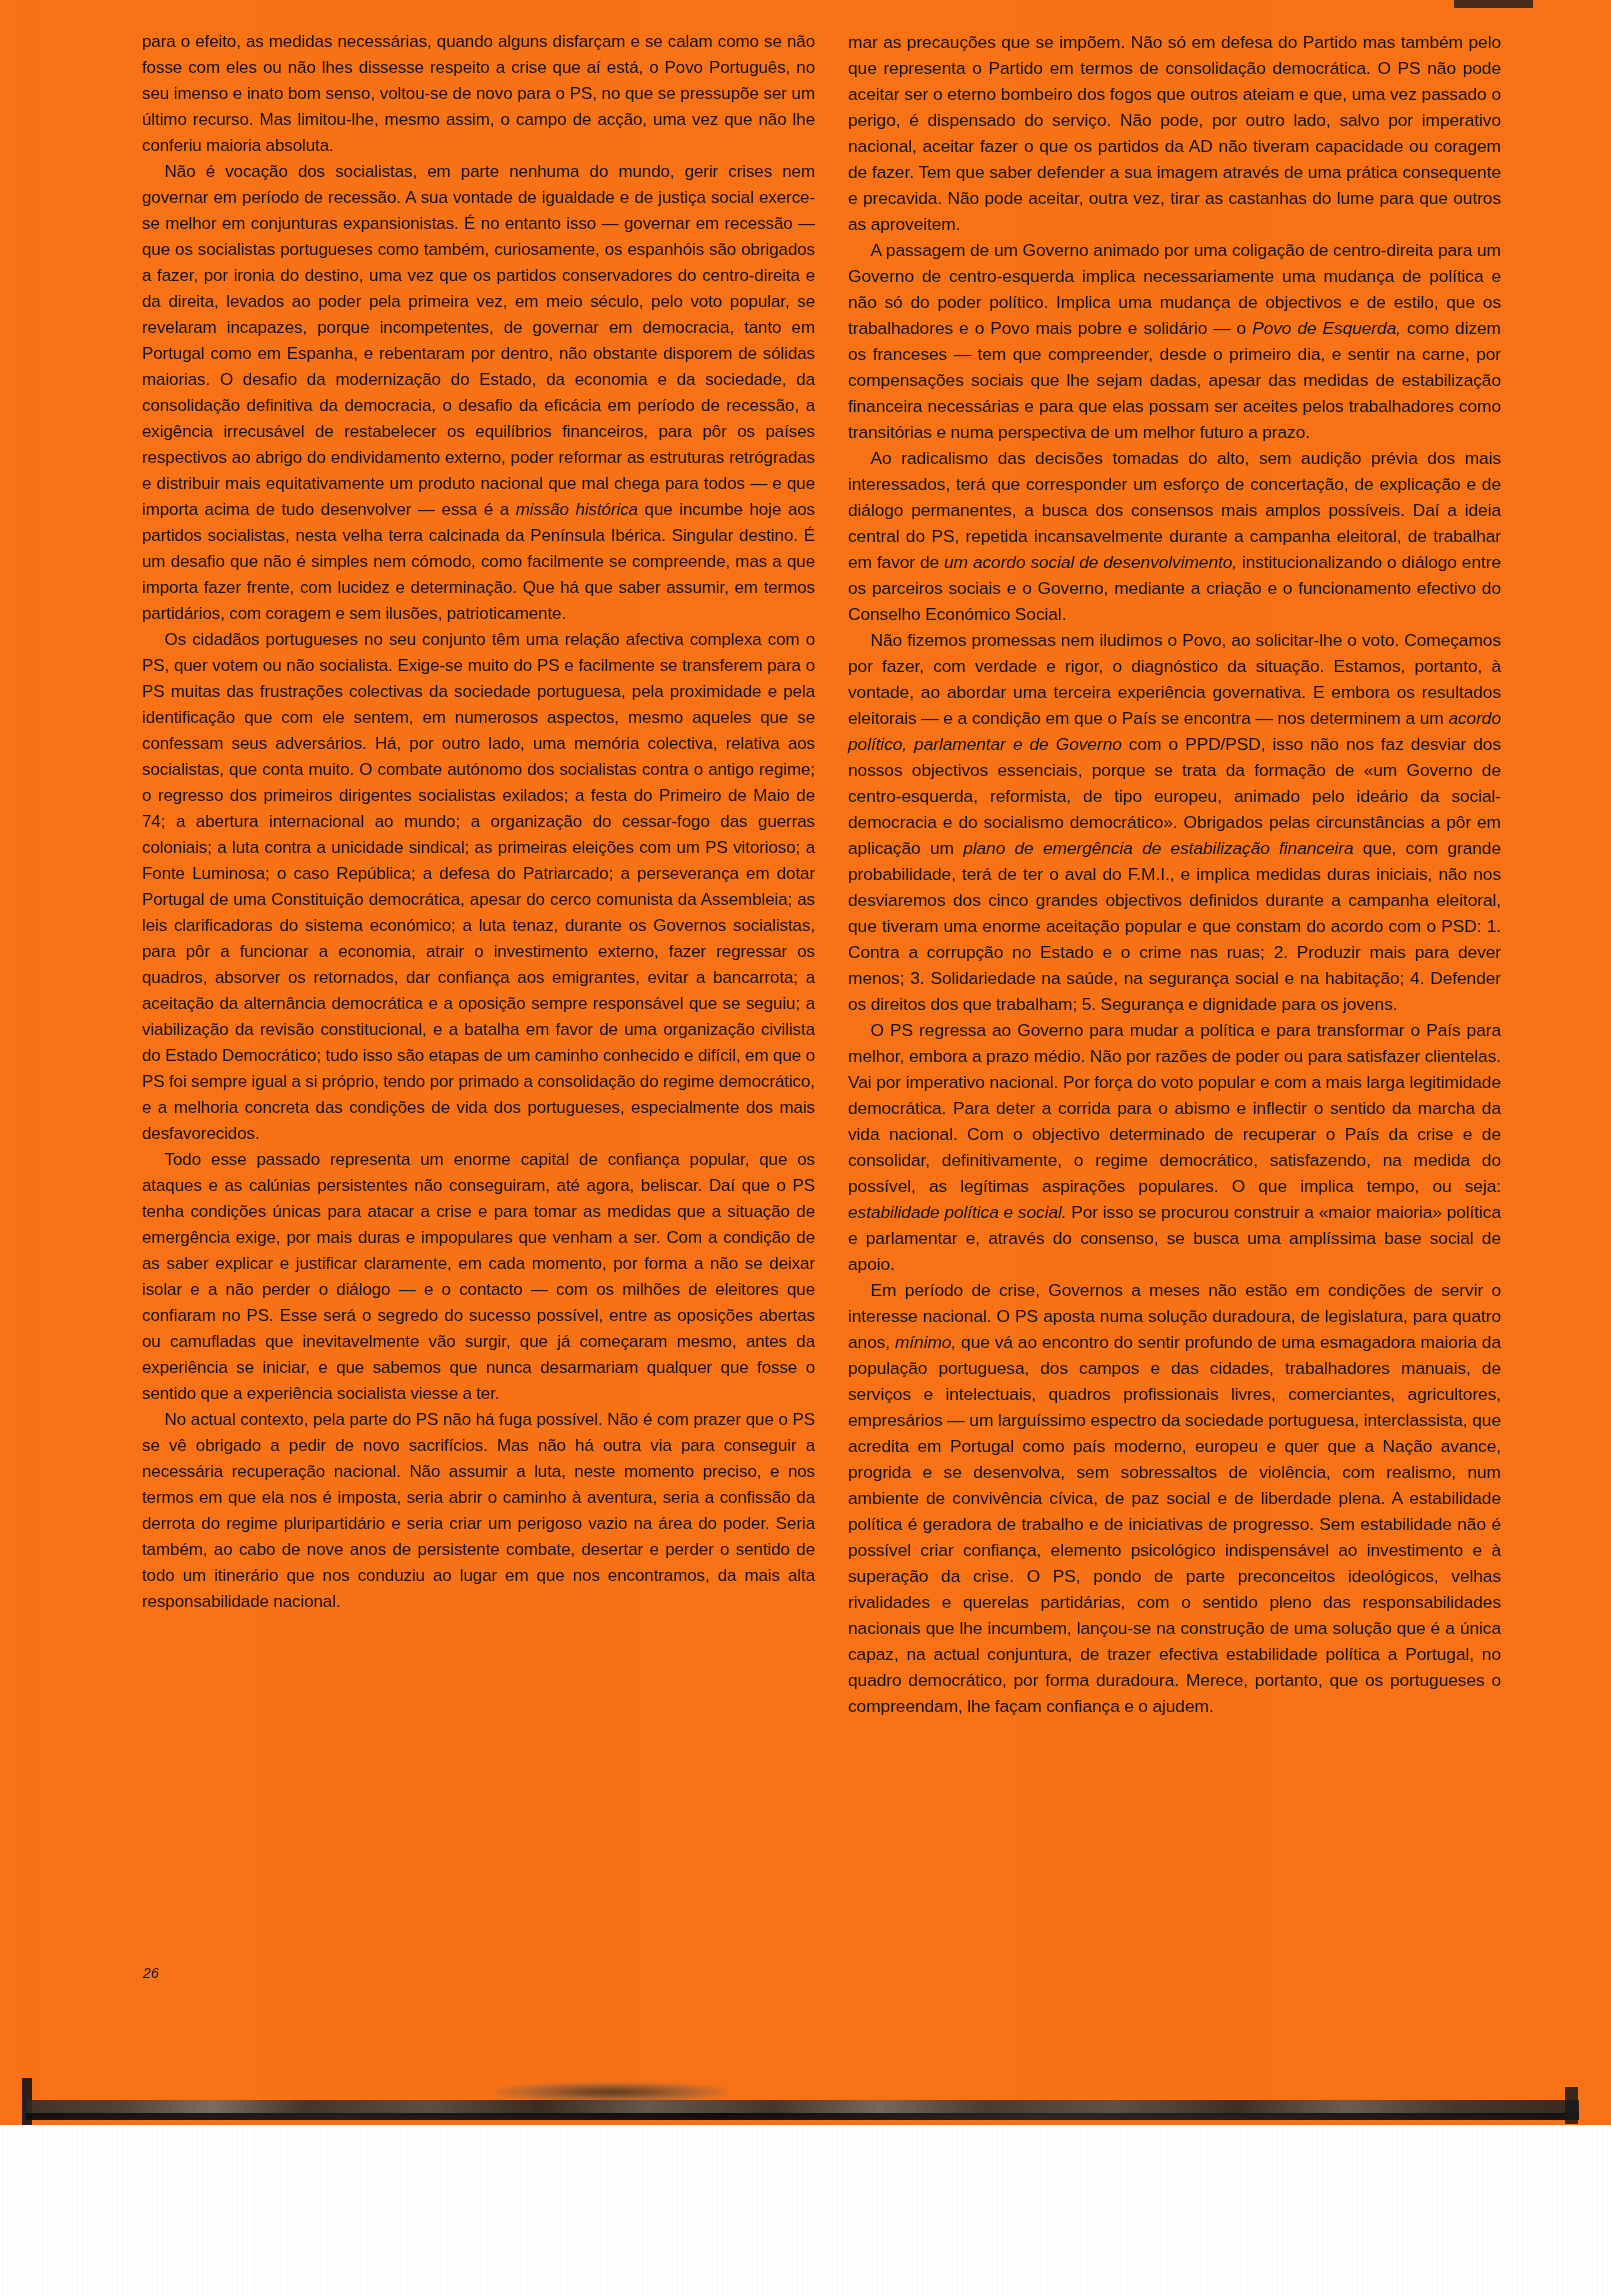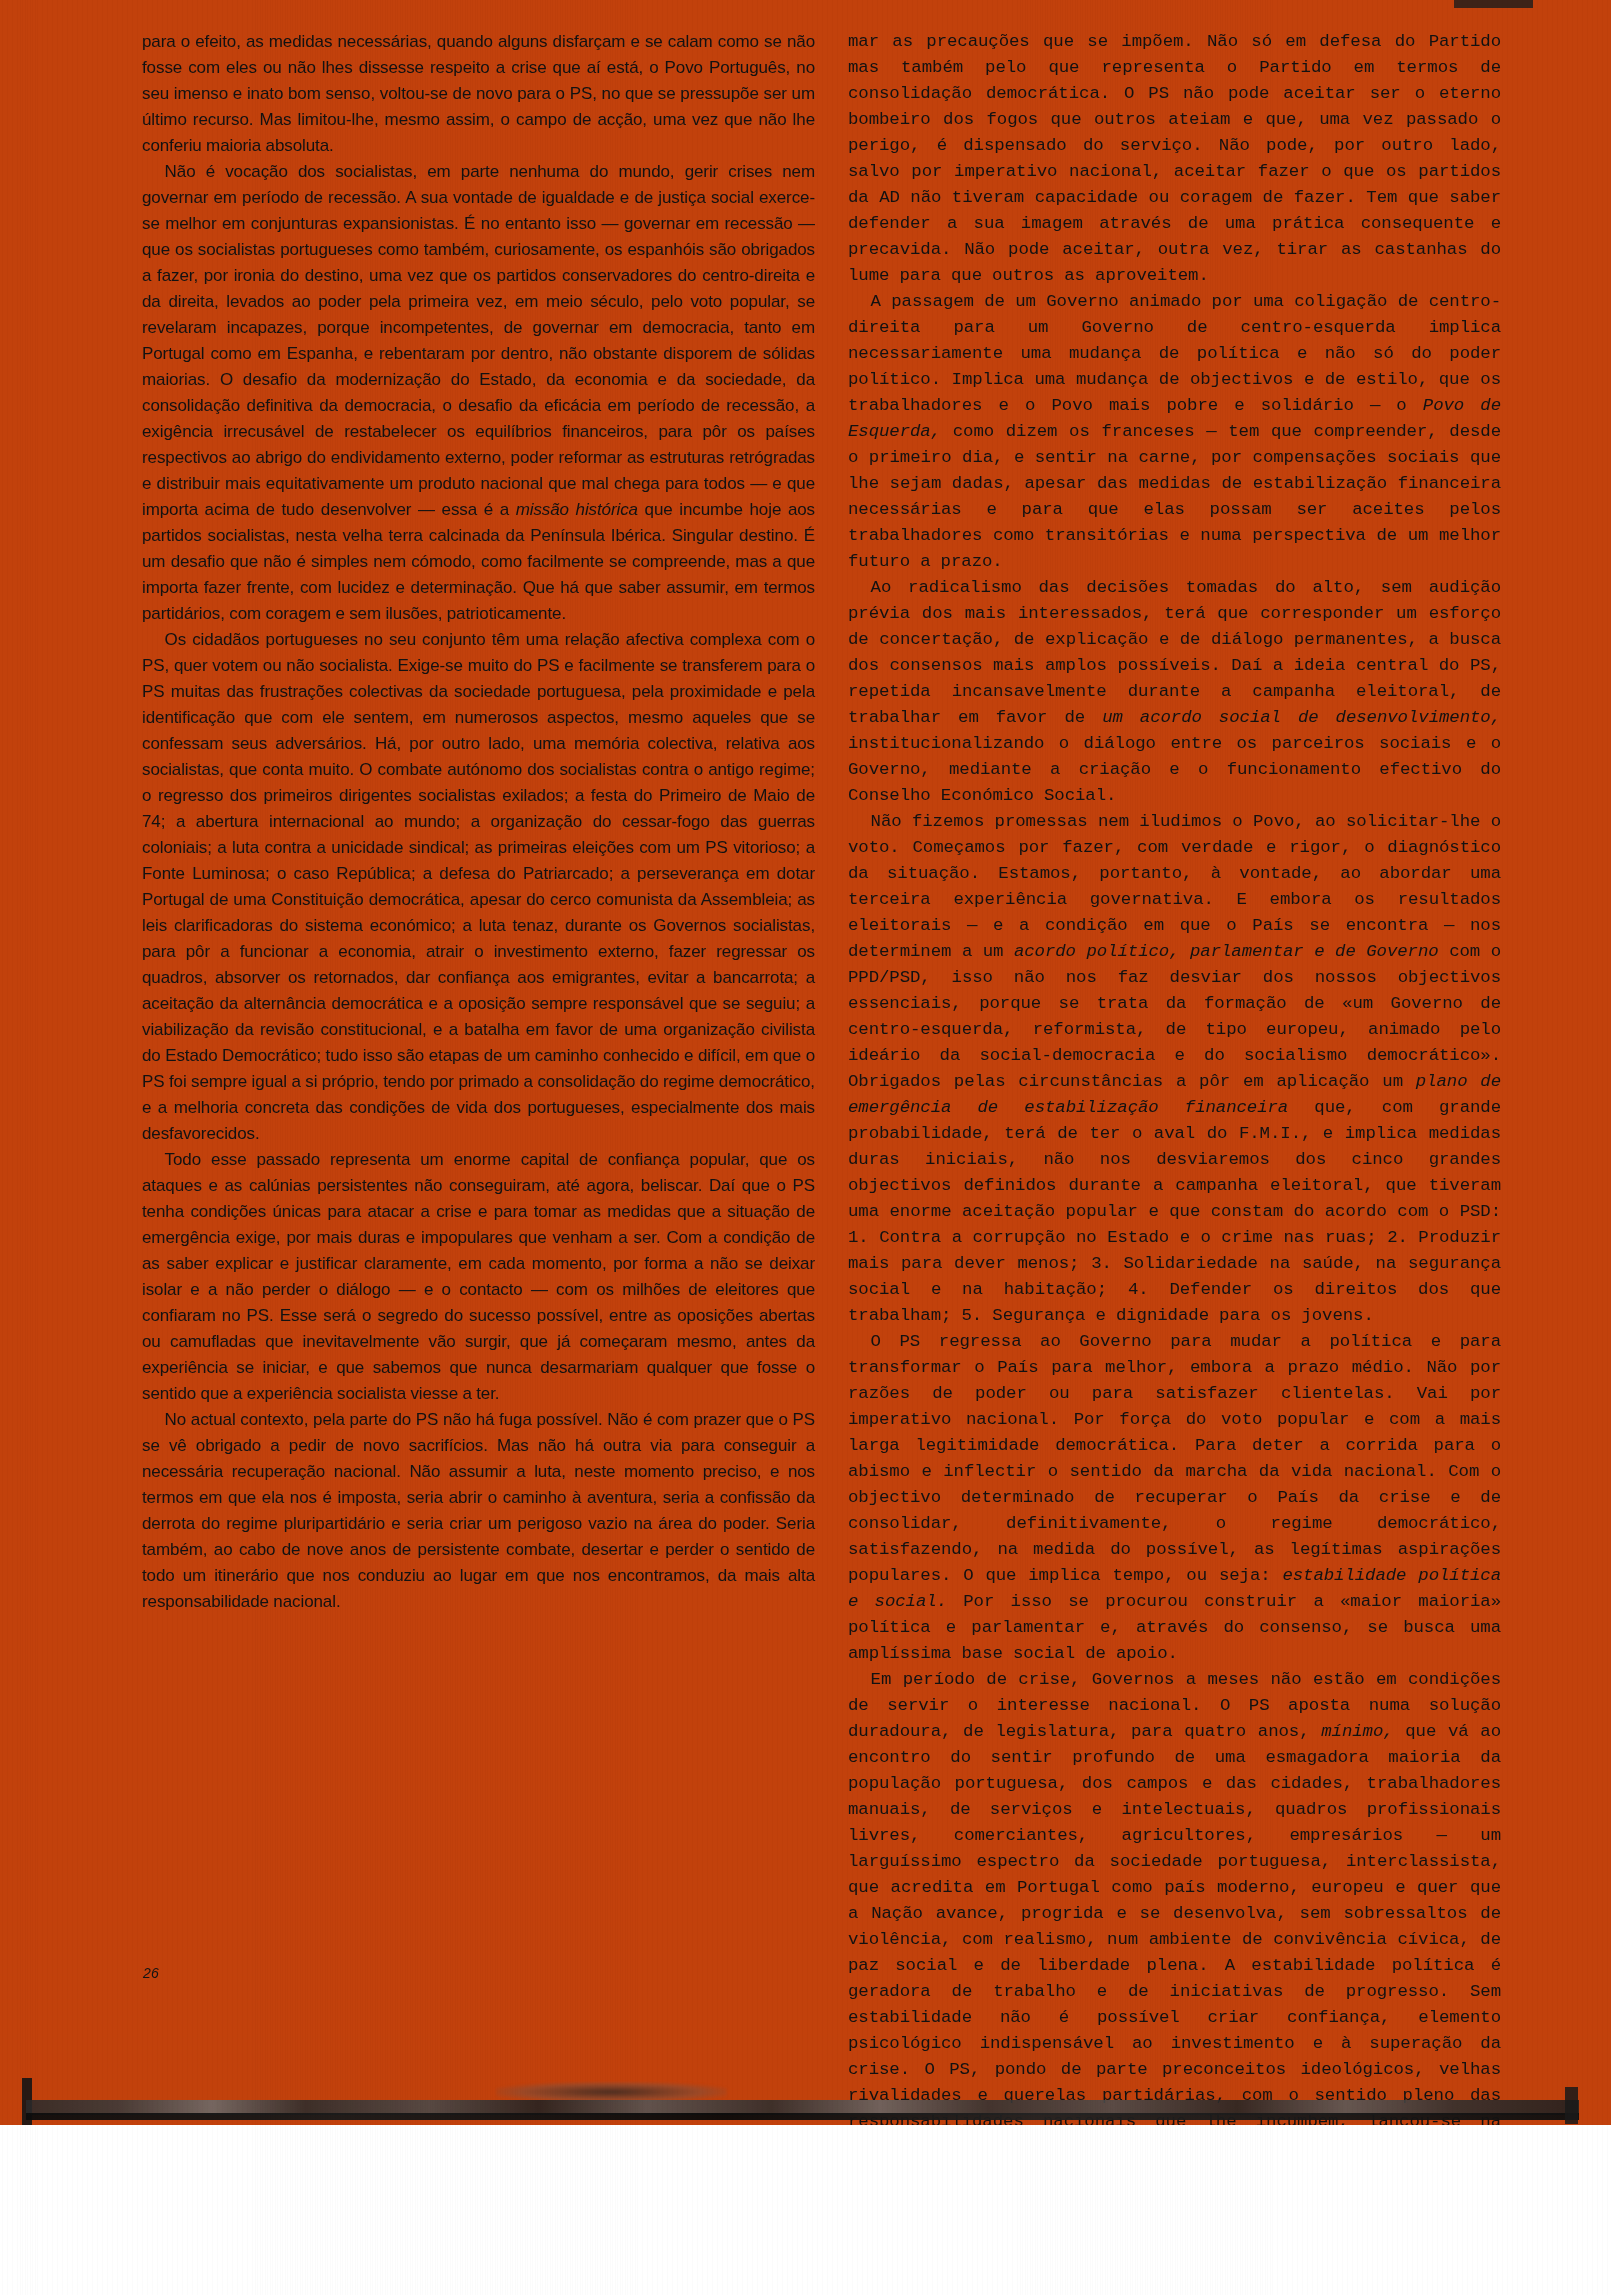--- a/index.html
+++ b/index.html
@@ -15,21 +15,21 @@
     position: relative;
     overflow: hidden;
   }
 
   
   #page {
     position: absolute;
     left: 0; top: 0;
     width: 1612px;
     height: 2295px;
-    background: #c2410c;
+    background: #f97316;
   }
 
   
   #text-area {
     position: absolute;
     left: 142px;
     top: 28.5px;
     width: 1376px;
     height: 1926px;
     display: flex;
@@ -56,21 +56,20 @@
     font-stretch: condensed;
     transform-origin: left top;
   }
   .column.left p.para {
     font-size: 17px;
     line-height: 26px;
   }
   .column.right p.para {
     font-size: 17.4px;
     line-height: 26px;
-    font-family: Liberation Mono, monospace;
   }
 
   
   p.para.cont { text-indent: 0; }
 
   em.it { font-style: italic; }
 
   h2.section-heading {
     margin: 0;
     font-size: 17.7px;

